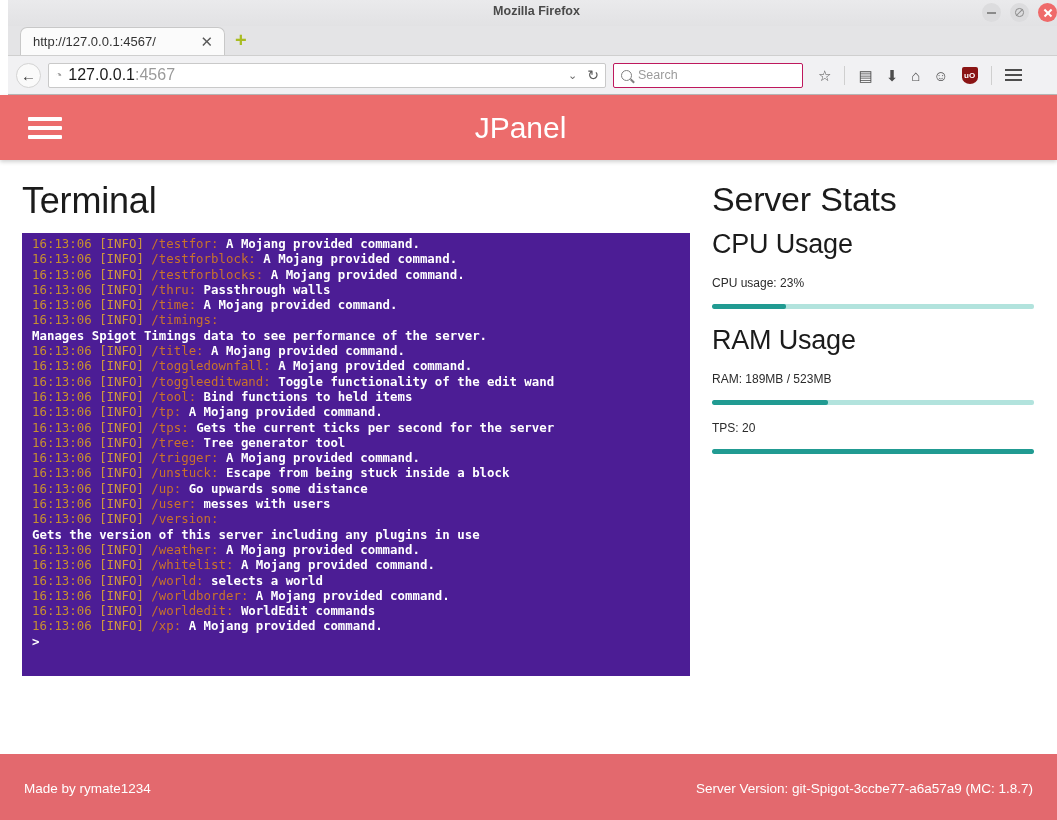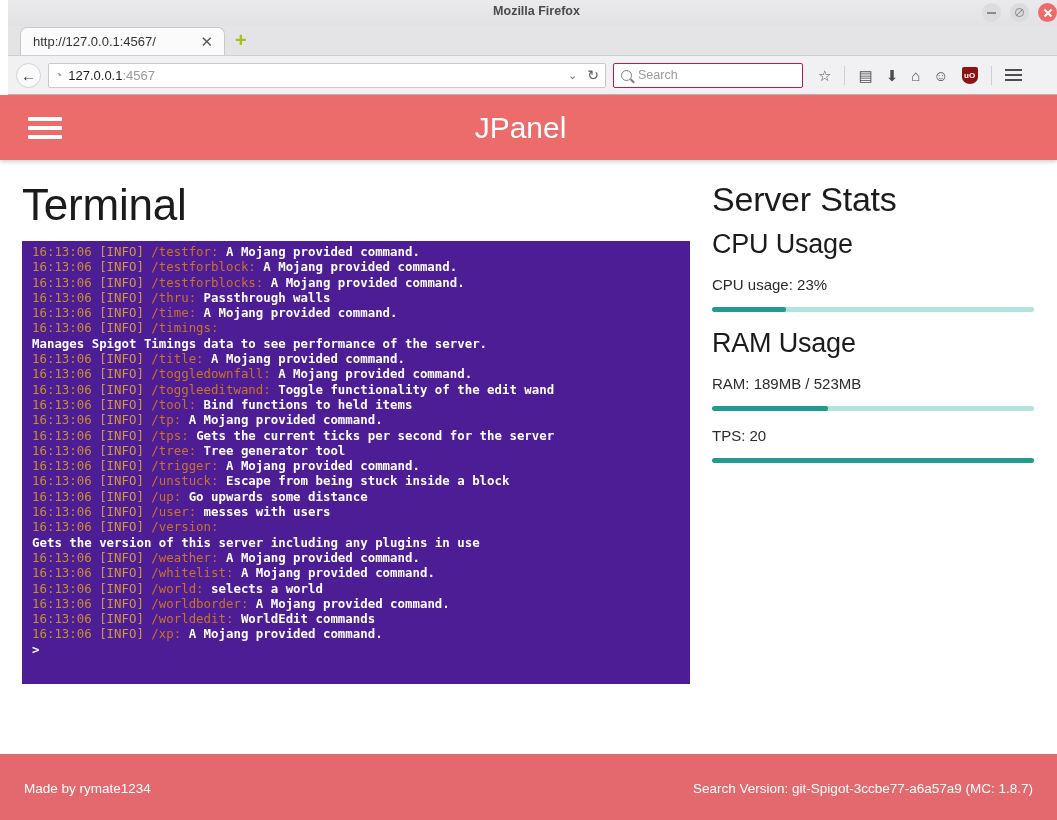--- a/index.html
+++ b/index.html
@@ -157,21 +157,21 @@
     height: 25px;
     background: #ffffff;
     border: 1px solid #c9c9c9;
     border-radius: 2px;
     display: flex;
     align-items: center;
     padding: 0 6px;
     gap: 6px;
   }
   #globe-icon { font-size: 12px; color: #9b9b9b; line-height: 1; }
-  #url-text { font-size: 13px; color: #1a1a1a; flex: 1; }
+  #url-text { font-size: 16px; color: #1a1a1a; flex: 1; }
   #url-text .port { color: #9a9a9a; }
   #url-dropdown { font-size: 11px; color: #6b6b6b; cursor: pointer; }
   #url-reload { font-size: 14px; color: #5a5a5a; cursor: pointer; padding-left: 4px;}
 
   #searchbar {
     flex: 0 0 190px;
     height: 25px;
     background: #ffffff;
     border: 1px solid #be185d;
     border-radius: 2px;
@@ -282,21 +282,21 @@
   #terminal-col {
     width: 690px;
     padding: 0 0 0 22px;
   }
   #stats-col {
     flex: 1;
     padding-left: 22px;
   }
 
   h1.section-title {
-    font-size: 44px;
+    font-size: 36px;
     font-weight: normal;
     color: #1b1b1b;
     margin: 20px 0 11px 0;
     letter-spacing: -0.2px;
   }
   #terminal-title { margin-left: 0; }
 
   #terminal {
     width: 668px;
     height: 443px;
@@ -325,21 +325,21 @@
     letter-spacing: -0.2px;
   }
   #stats-heading {
     font-size: 34px;
     font-weight: normal;
     color: #1b1b1b;
     margin: 20px 0 10px 0;
     letter-spacing: -0.2px;
   }
   p.stat-text {
-    font-size: 15px;
+    font-size: 12px;
     color: #2b2b2b;
     margin: 16px 0 14px 0;
   }
   .progress {
     height: 5px;
     background: #b2e3dd;
     border-radius: 2px;
     overflow: hidden;
     margin-bottom: 16px;
     width: 322px;
@@ -460,16 +460,16 @@
           <div class="progress">
             <div class="bar" style="width: 100%;"></div>
           </div>
         </div>
     </div>
 
   </div>
 
   <div id="app-footer">
     <div id="footer-left">Made by rymate1234</div>
-    <div id="footer-right">Search Version: git-Spigot-3ccbe77-a6a57a9 (MC: 1.8.7)</div>
+    <div id="footer-right">Server Version: git-Spigot-3ccbe77-a6a57a9 (MC: 1.8.7)</div>
   </div>
 
 </div>
 
 </body></html>

